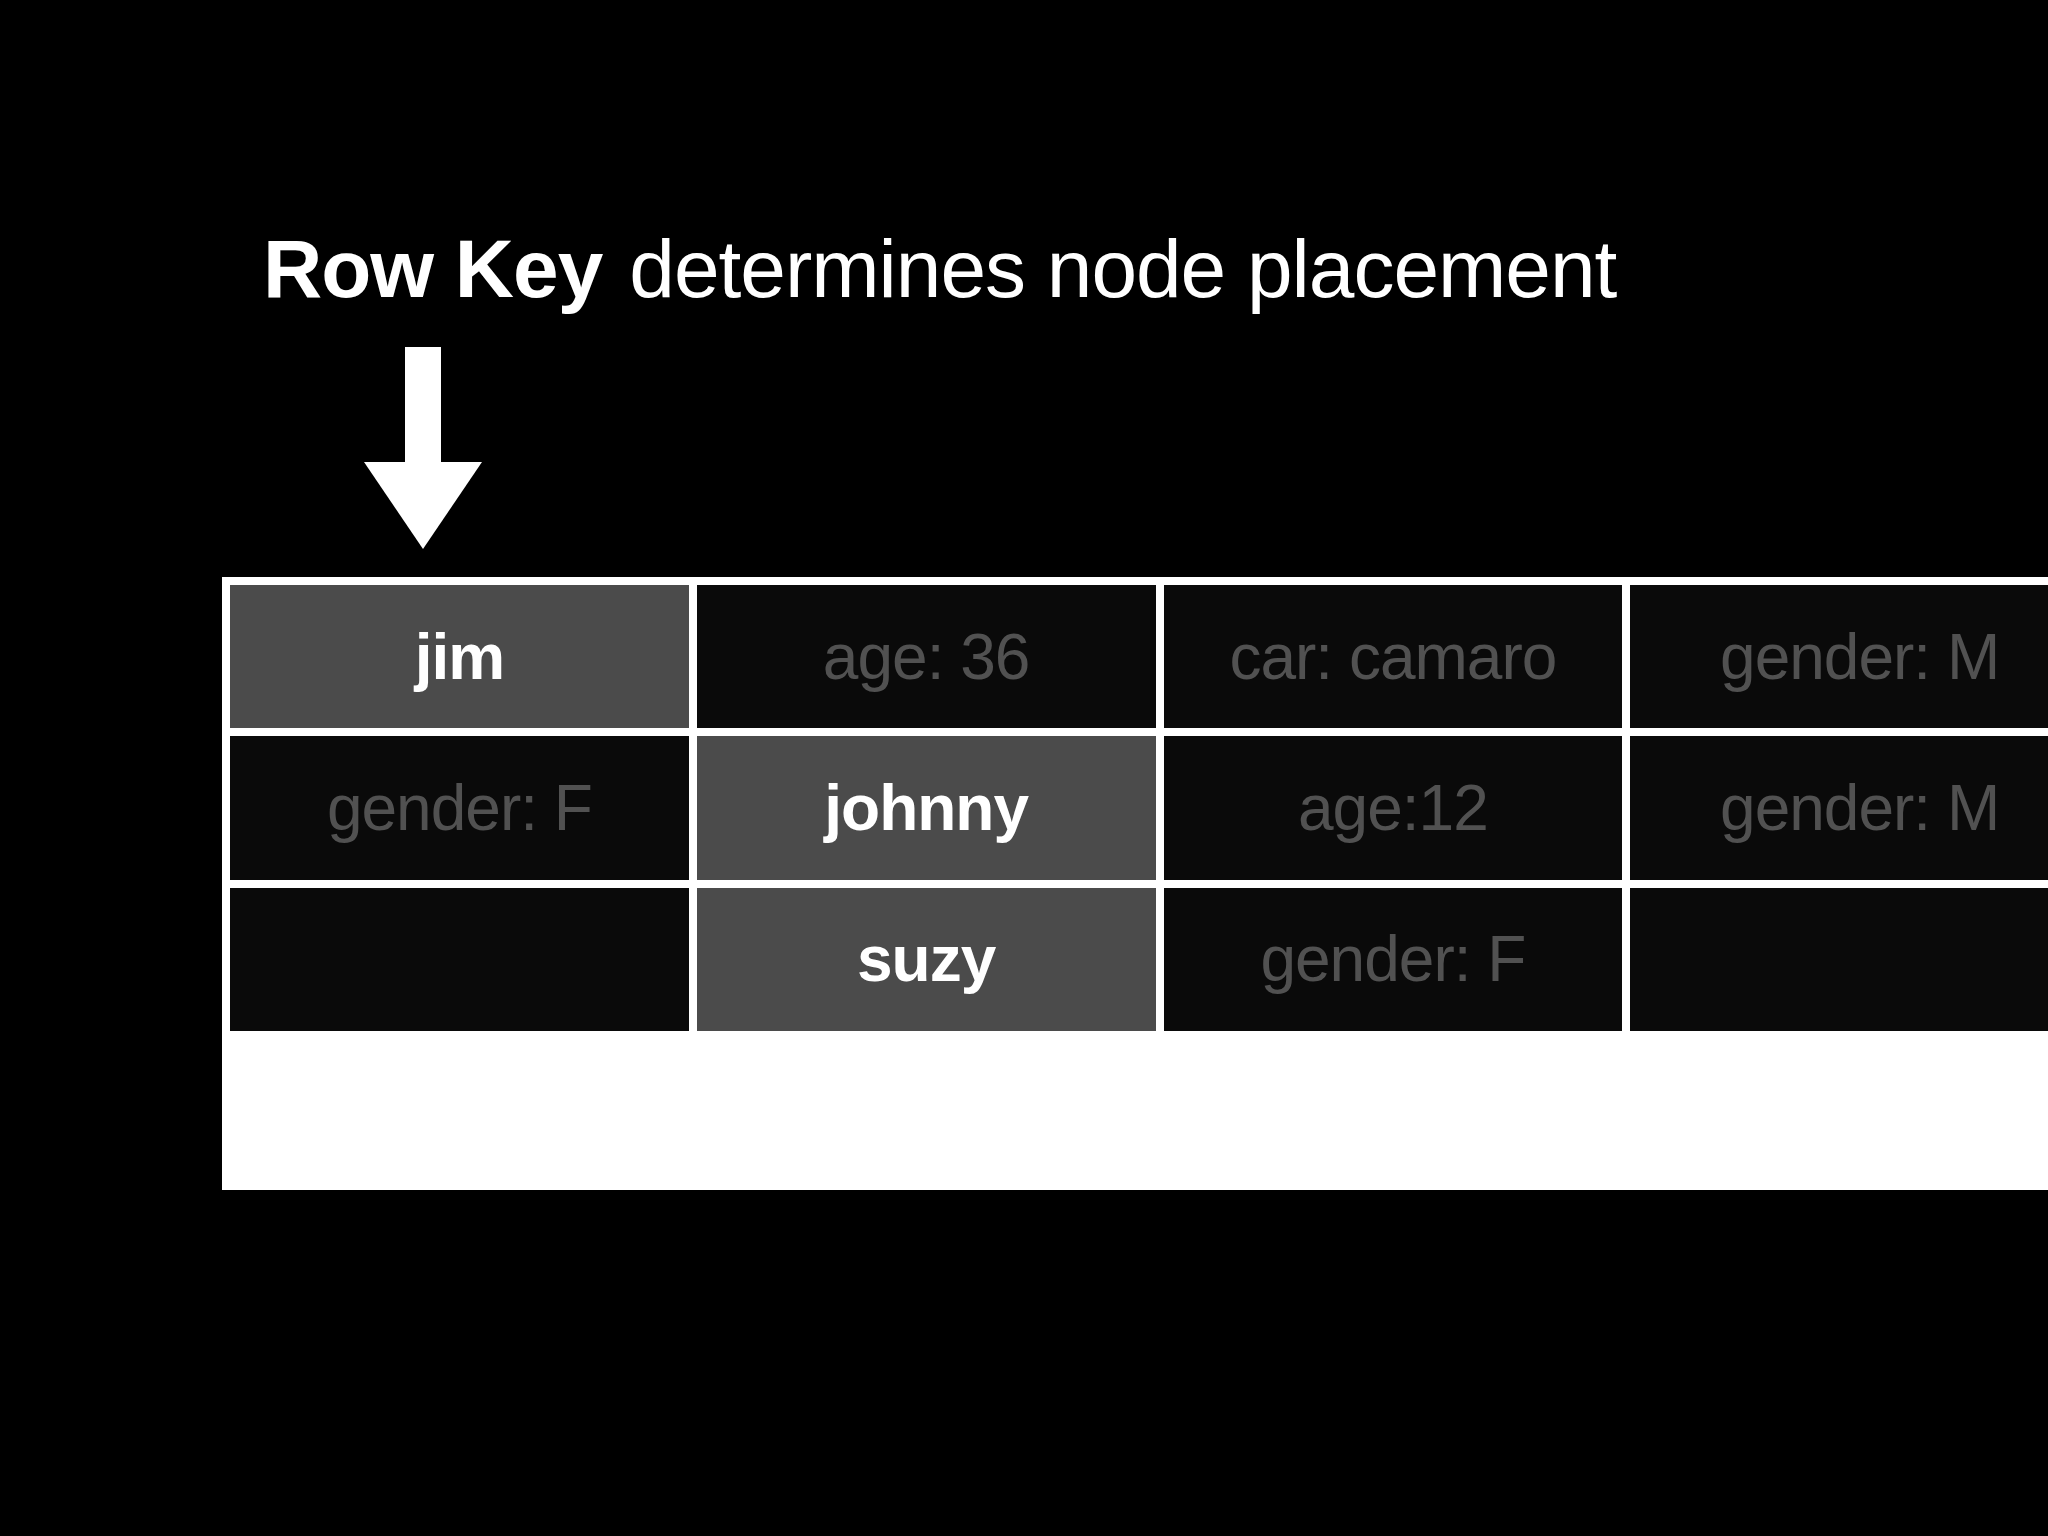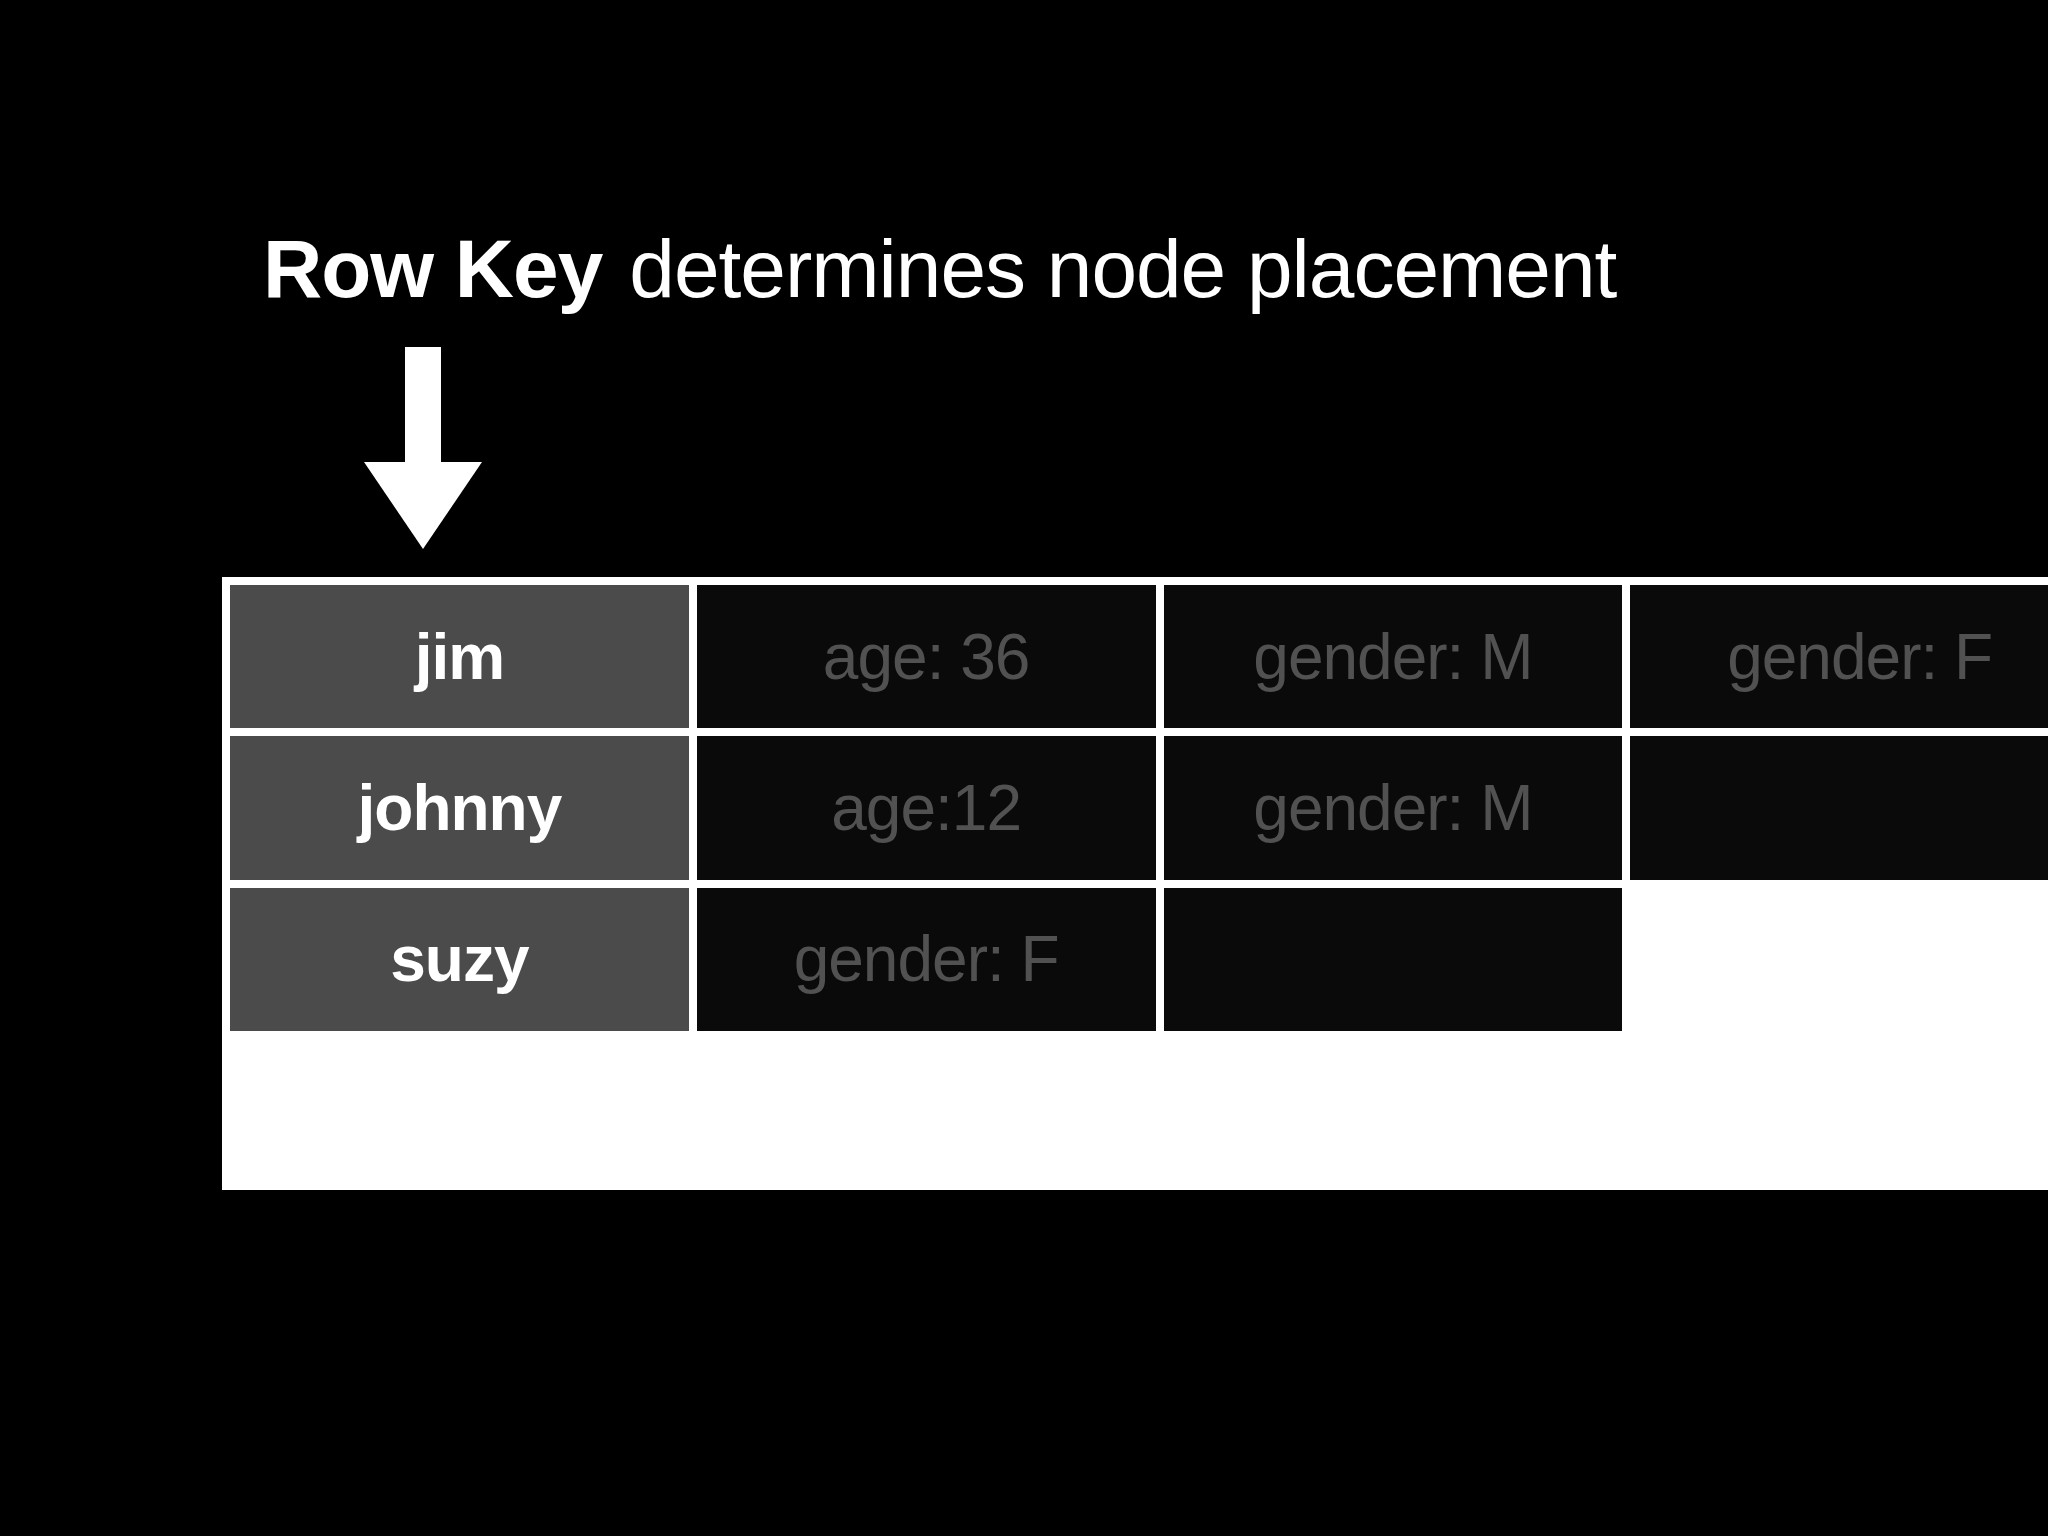--- a/index.html
+++ b/index.html
@@ -91,20 +91,21 @@
 
   <div class="arrow">
     <div class="arrow-shaft"></div>
     <div class="arrow-head"></div>
   </div>
 
   <div class="grid">
 
     <div class="cell key">jim</div>
     <div class="cell attr">age: 36</div>
+    <div class="cell attr">car: camaro</div>
     <div class="cell attr">gender: M</div>
 
     <div class="cell attr">gender: F</div>
 
     <div class="cell key">johnny</div>
     <div class="cell attr">age:12</div>
     <div class="cell attr">gender: M</div>
     <div class="cell attr"></div>
 
     <div class="cell key">suzy</div>

